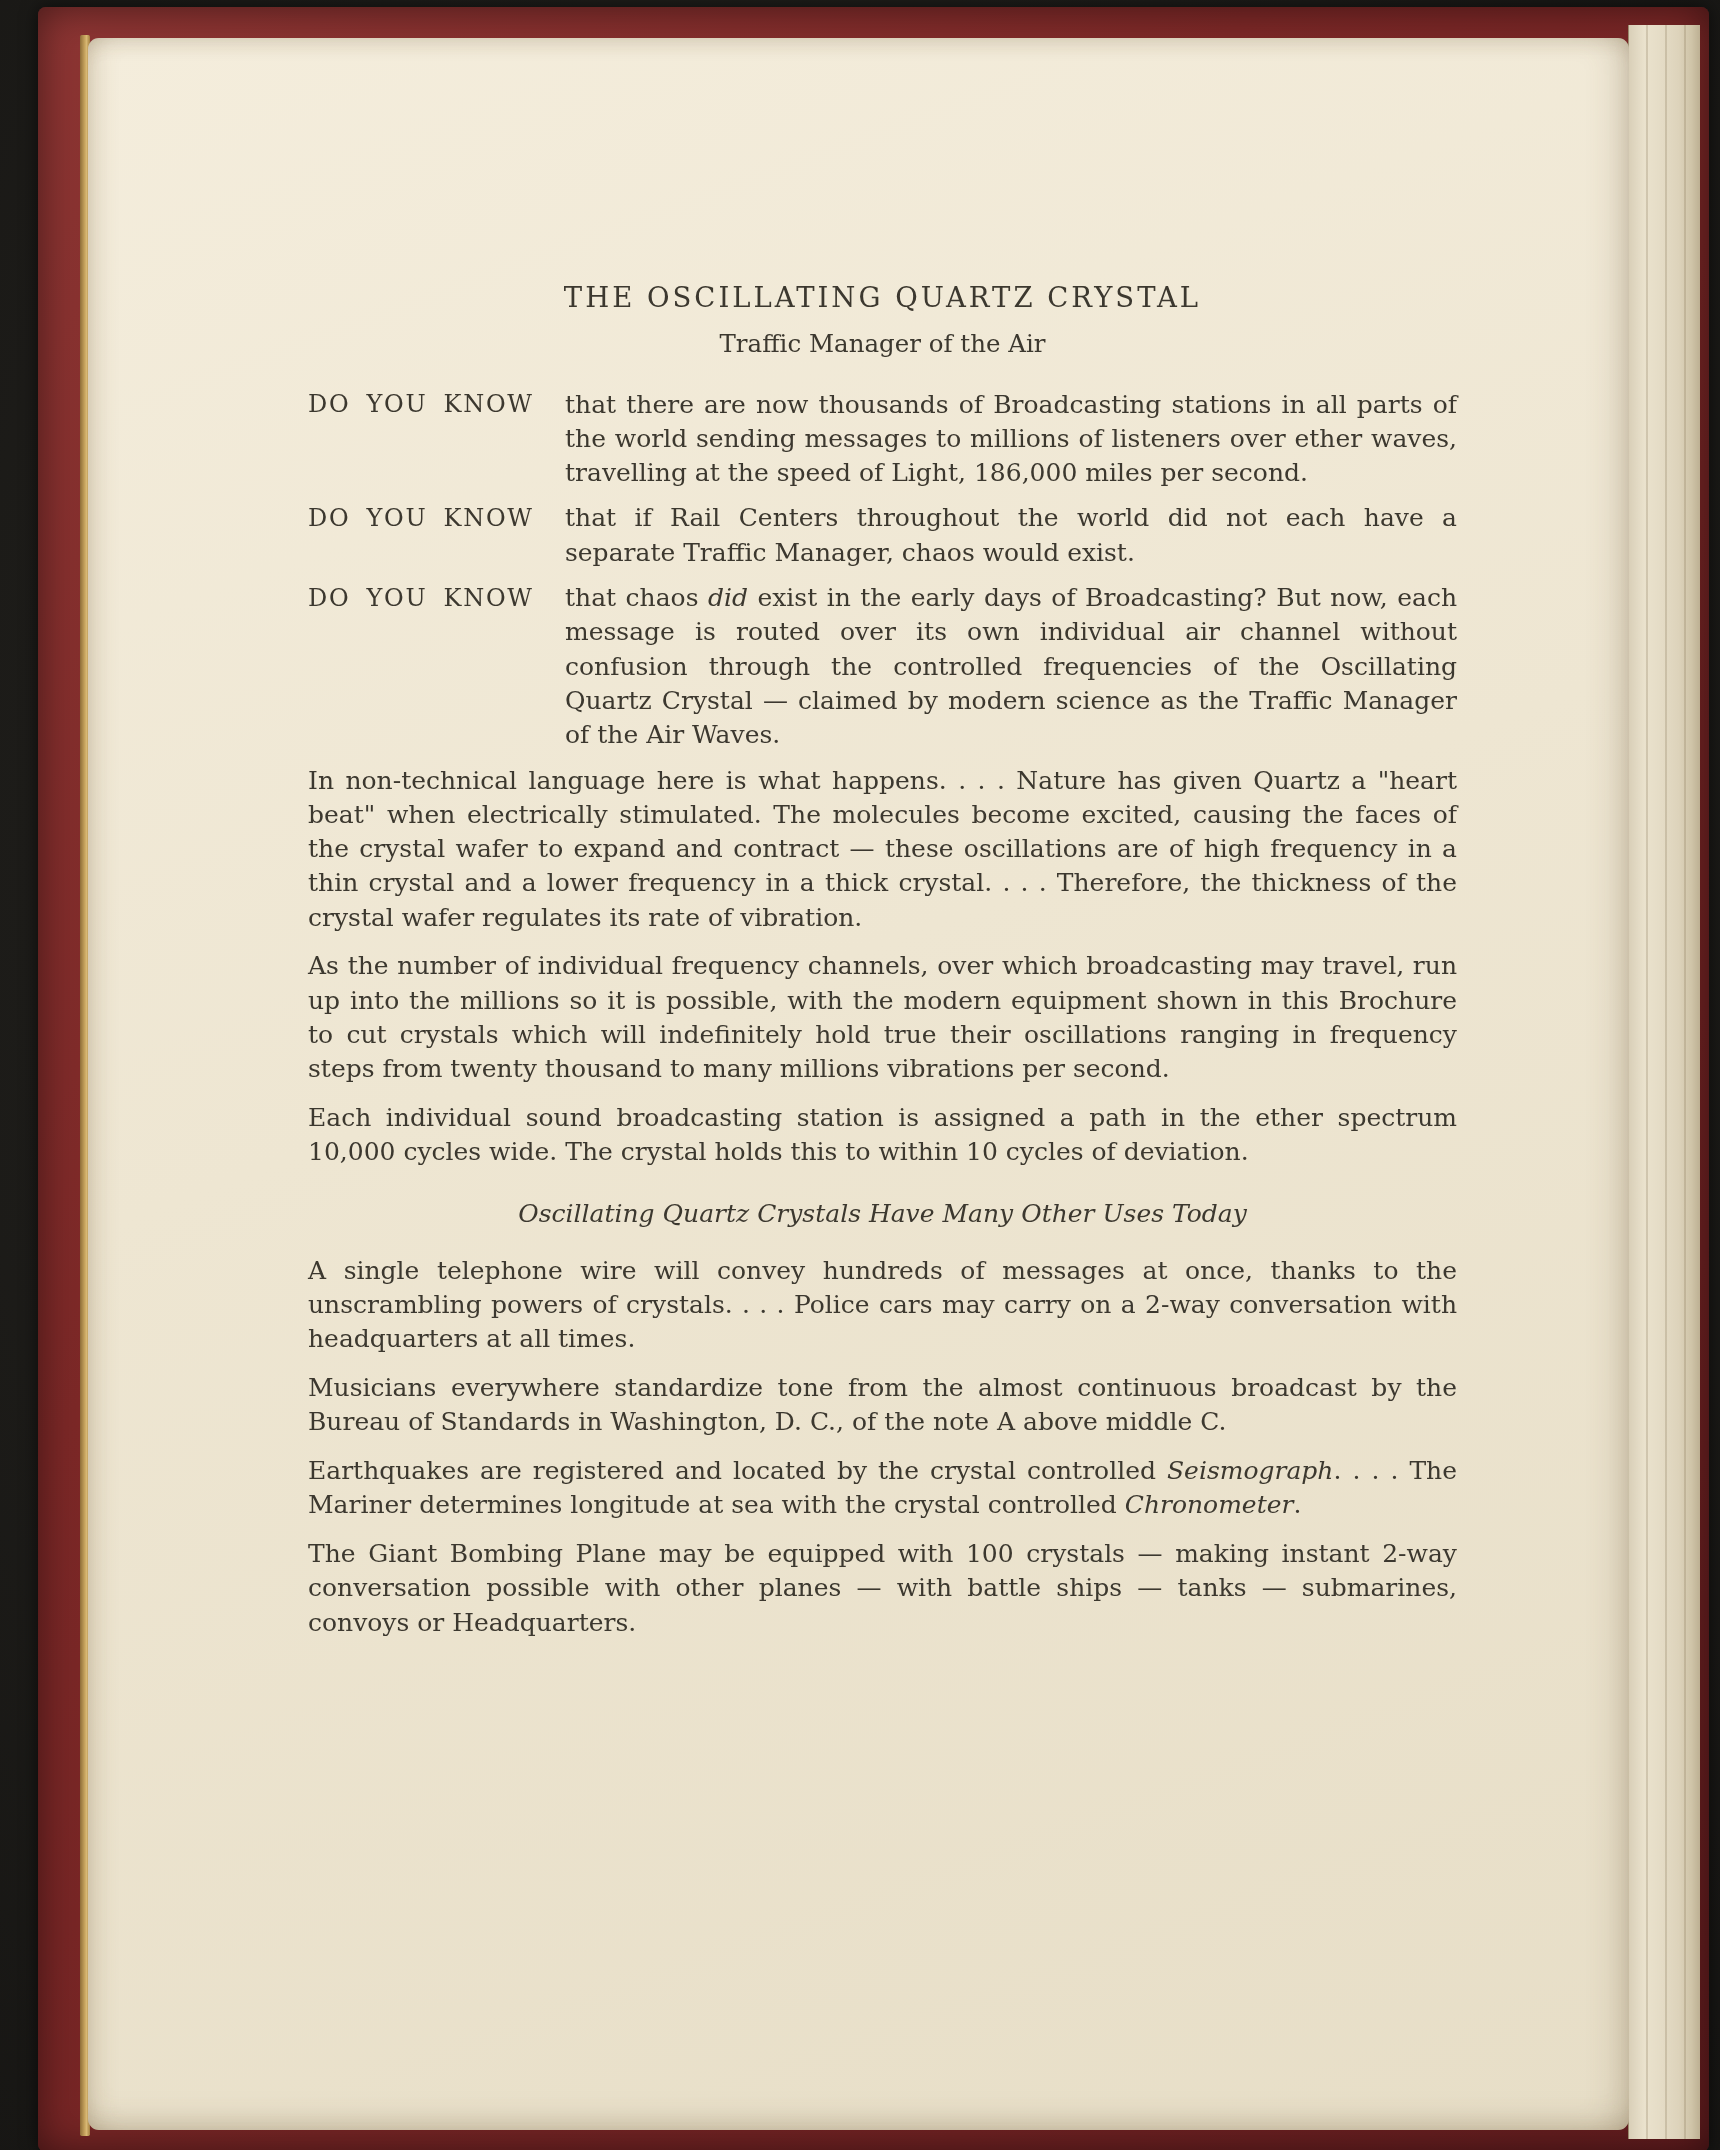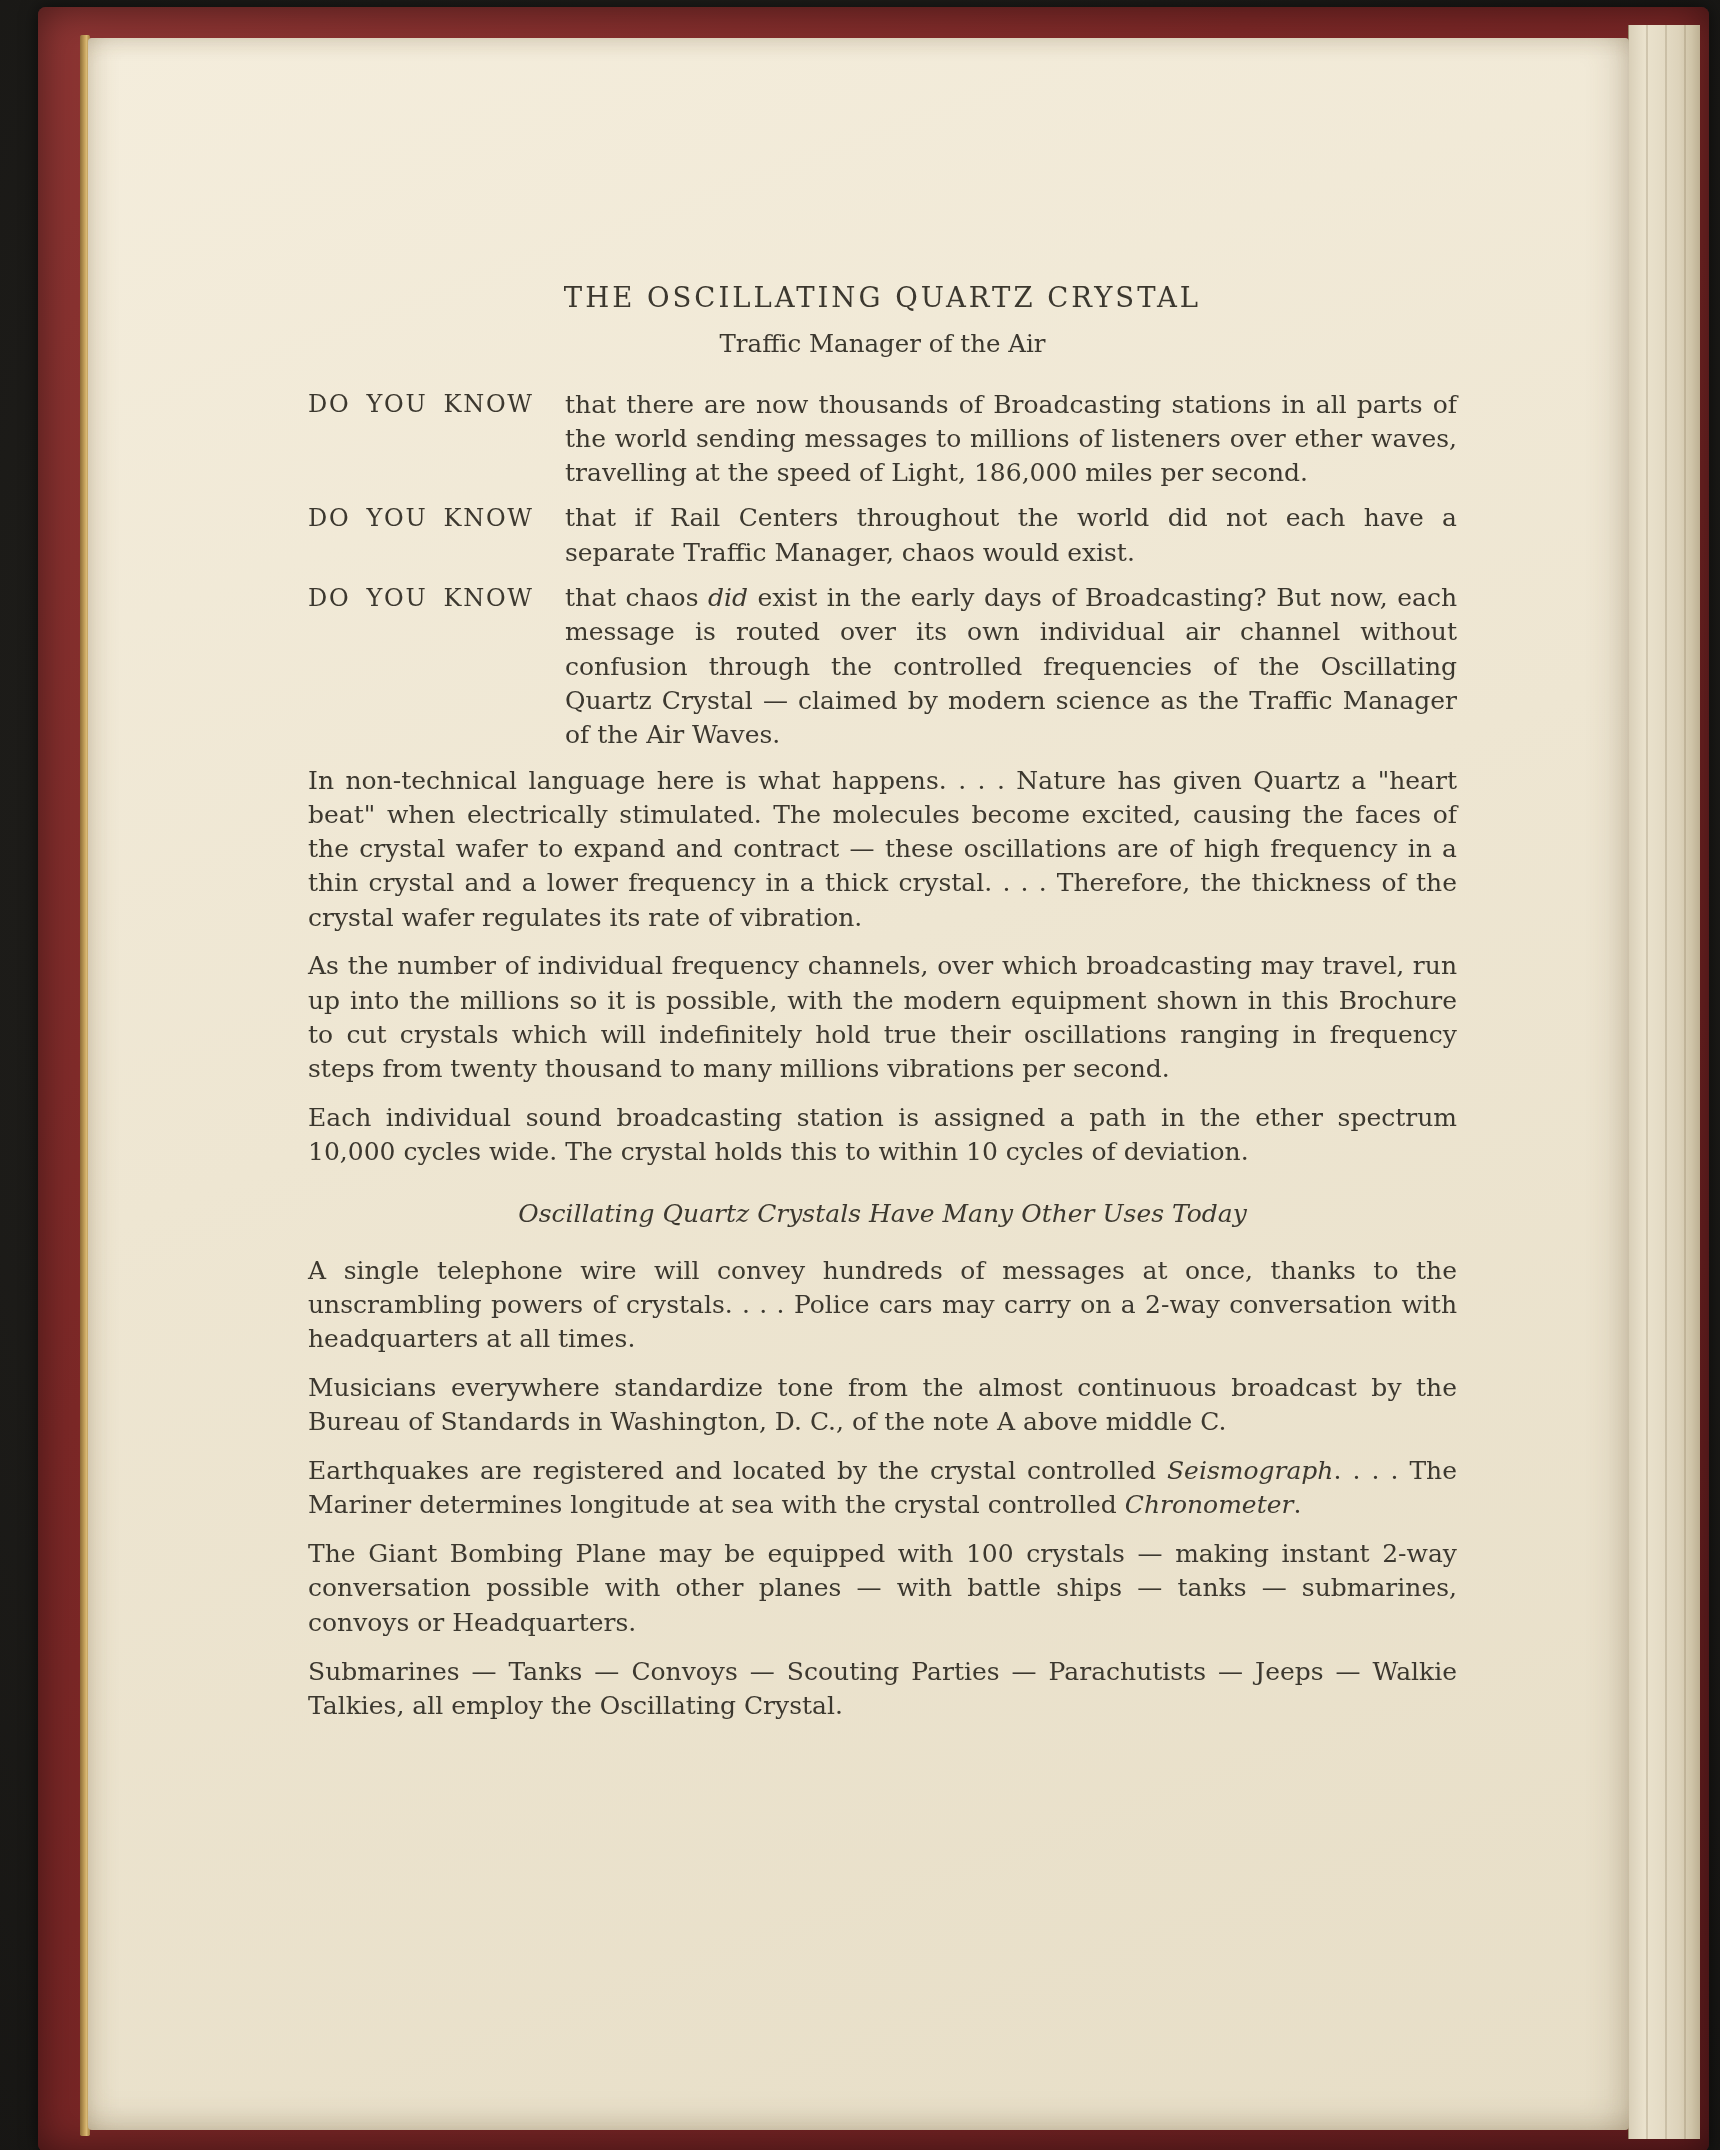--- a/index.html
+++ b/index.html
@@ -50,21 +50,21 @@
   .page {
     position: absolute;
     left: 88px; top: 38px;
     width: 1541px; height: 2092px;
     background: linear-gradient(160deg, #f4eddc 0%, var(--page_cream, #eee6d2) 45%, #e7dec7 100%);
     box-shadow:
       inset 14.6px 0 30px -14.6px rgba(120, 92, 50, 0.30),
       inset -20px 0 39px -18px rgba(95, 75, 42, 0.32),
       inset 0 -20px 39px -22.4px rgba(95, 75, 42, 0.28),
       inset 0 13px 26px -17px rgba(95, 75, 42, 0.18);
-    border-radius: 4px;
+    border-radius: 11px;
   }
 
   
   .content {
     position: absolute;
     left: 220px; top: 241px;
     width: 1149px;
     color: var(--ink, #3c382f);
     font-size: 25px;
     line-height: 1.37;
@@ -141,19 +141,18 @@
       <p class="para"><span>In non-technical language here is what happens. . . . Nature has given Quartz a "heart beat" when electrically stimulated. The molecules become excited, causing the faces of the crystal wafer to expand and contract — these oscillations are of high frequency in a thin crystal and a lower frequency in a thick crystal. . . . Therefore, the thickness of the crystal wafer regulates its rate of vibration.</span></p>
       <p class="para"><span>As the number of individual frequency channels, over which broadcasting may travel, run up into the millions so it is possible, with the modern equipment shown in this Brochure to cut crystals which will indefinitely hold true their oscillations ranging in frequency steps from twenty thousand to many millions vibrations per second.</span></p>
       <p class="para"><span>Each individual sound broadcasting station is assigned a path in the ether spectrum 10,000 cycles wide. The crystal holds this to within 10 cycles of deviation.</span></p>
 
       <h3 class="section-heading">Oscillating Quartz Crystals Have Many Other Uses Today</h3>
 
       <p class="para"><span>A single telephone wire will convey hundreds of messages at once, thanks to the unscrambling powers of crystals. . . . Police cars may carry on a 2-way conversation with headquarters at all times.</span></p>
       <p class="para"><span>Musicians everywhere standardize tone from the almost continuous broadcast by the Bureau of Standards in Washington, D. C., of the note A above middle C.</span></p>
       <p class="para"><span>Earthquakes are registered and located by the crystal controlled </span><em>Seismograph</em><span>. . . . The Mariner determines longitude at sea with the crystal controlled </span><em>Chronometer</em><span>.</span></p>
       <p class="para"><span>The Giant Bombing Plane may be equipped with 100 crystals — making instant 2-way conversation possible with other planes — with battle ships — tanks — submarines, convoys or Headquarters.</span></p>
-      <p class="para"><span>Submarines — Tanks — Convoys — Scouting Parties — Parachutists — Jeeps — Walkie Talkies, all employ the Oscillating Crystal.</span></p>
 
     </div>
   </div>
 
 </div>
 
 
 </body></html>

